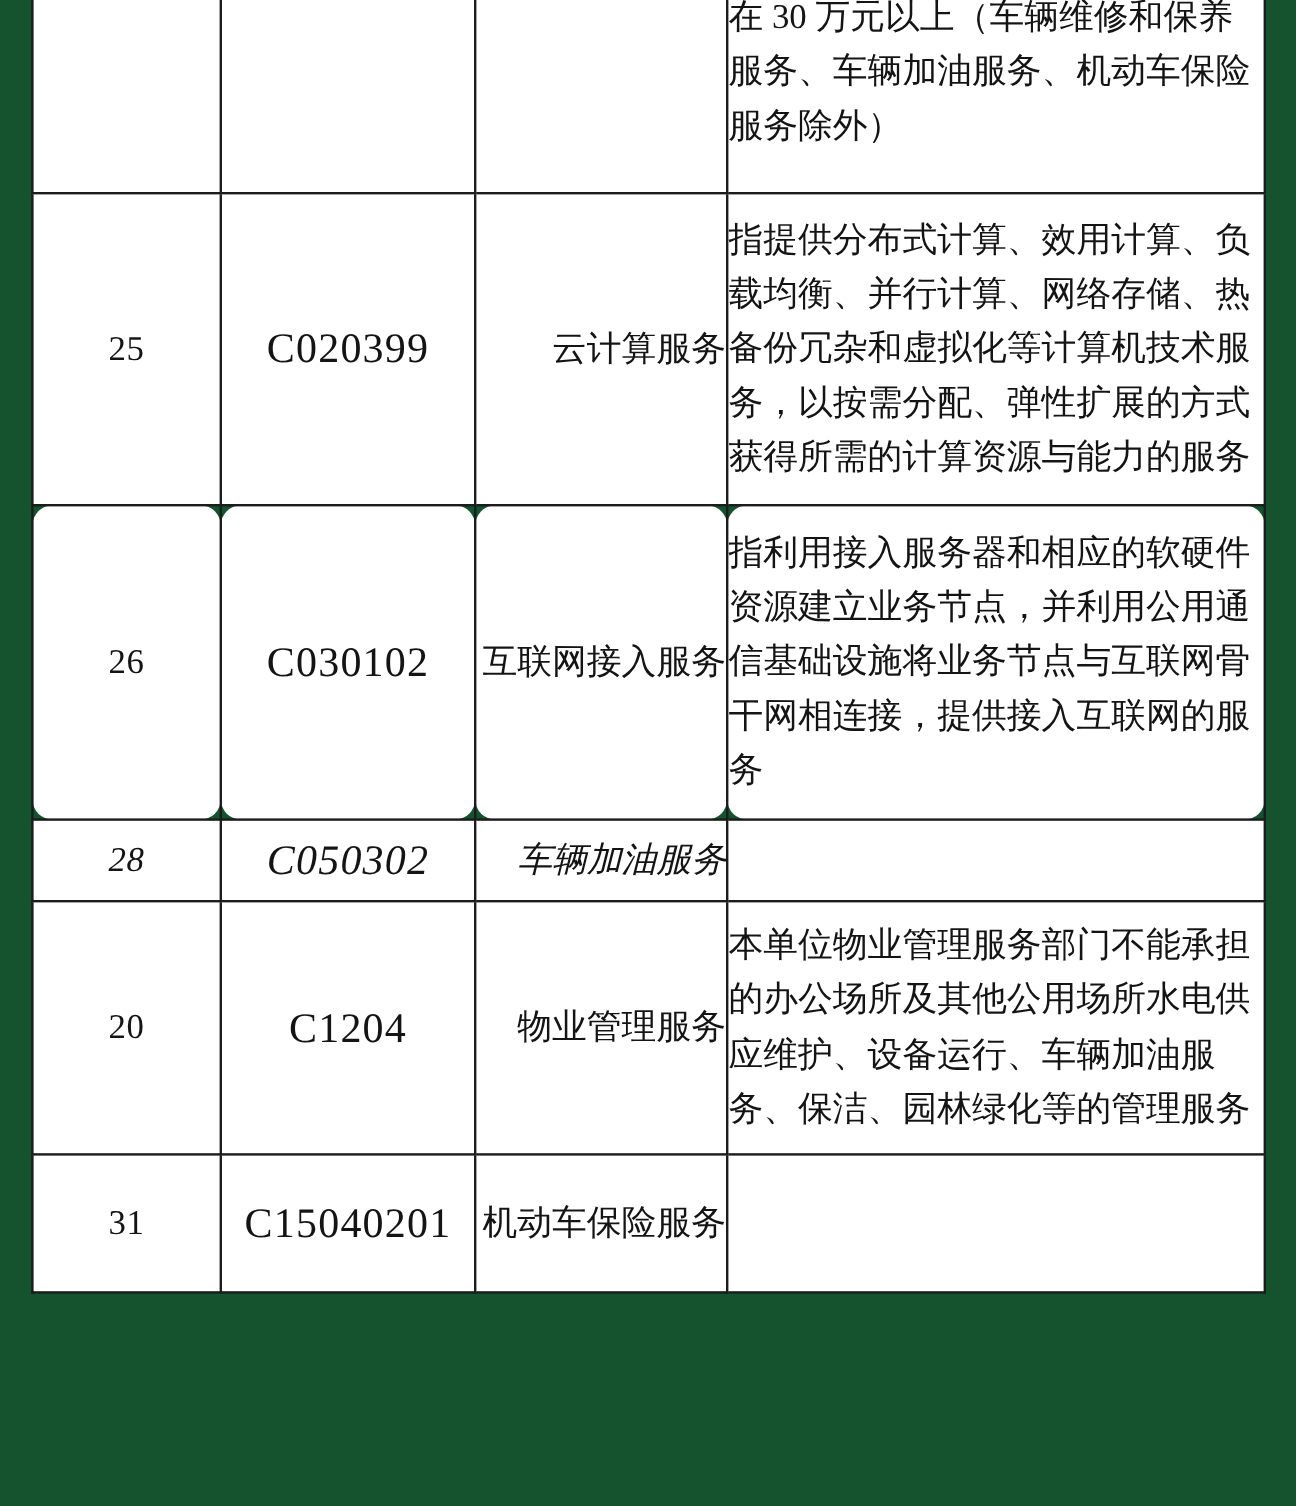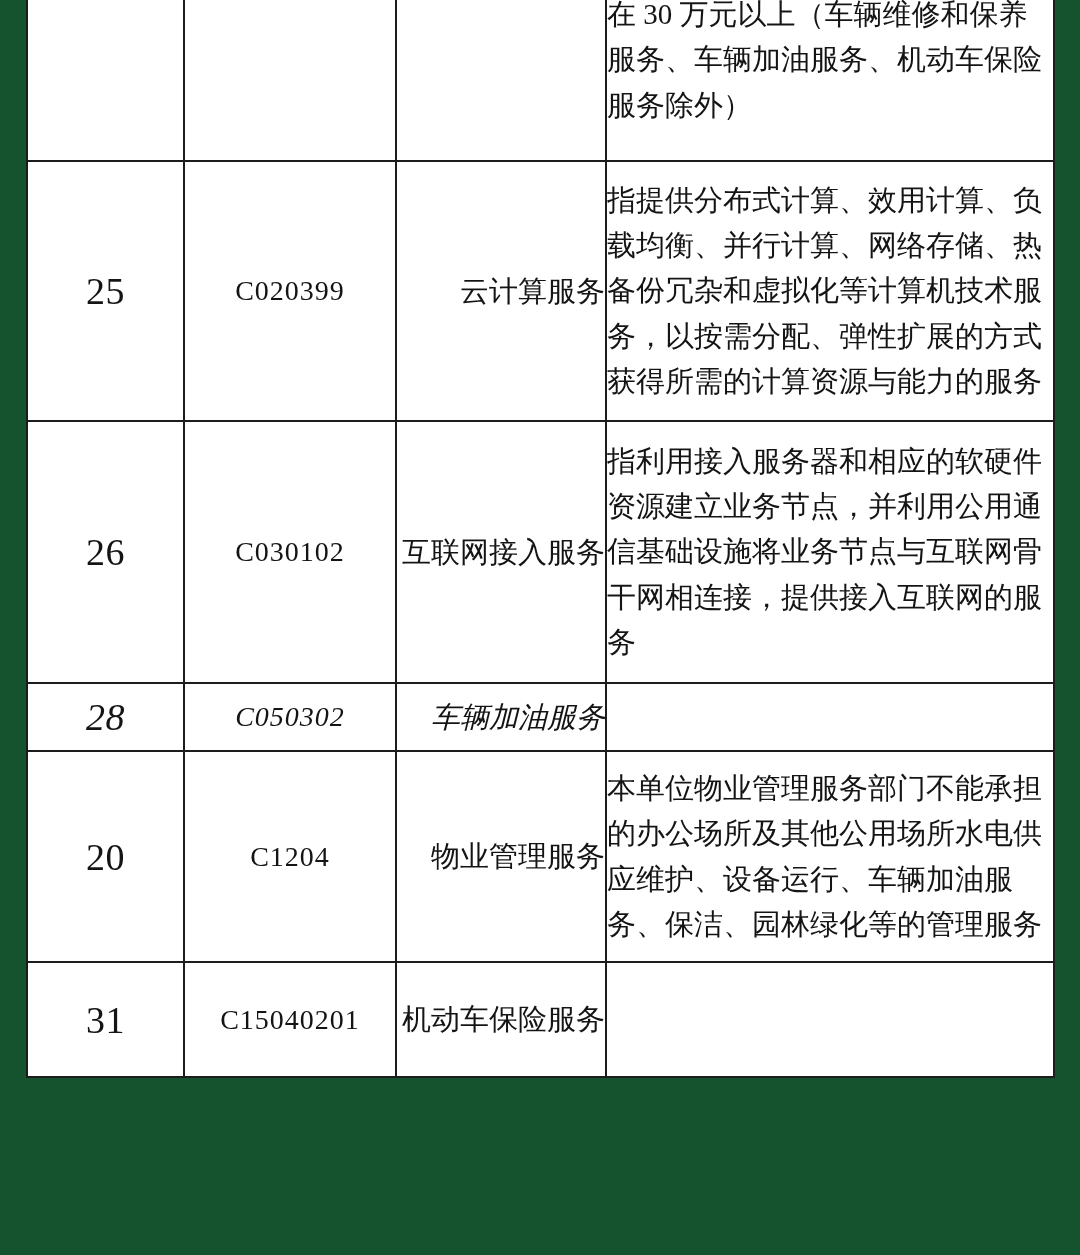--- a/index.html
+++ b/index.html
@@ -40,25 +40,25 @@
     border: 2px solid #1c1c1c;
     vertical-align: middle;
     padding: 0;
     background: #ffffff;
   }
 
   .cell-idx,
   .cell-code {
     text-align: center;
     font-family: "Liberation Serif", "DejaVu Serif", serif;
-    font-size: 38px;
+    font-size: 29px;
     letter-spacing: 0.5px;
     color: #141414;
   }
-  .cell-code { font-size: 28px; letter-spacing: 1px; }
+  .cell-code { font-size: 35px; letter-spacing: 1px; }
 
   .cell-name {
     text-align: right;
     font-size: 29px;
     line-height: 1.52;
     padding: 6px 10px;
     color: #141414;
   }
 
   .cell-desc {
@@ -67,21 +67,21 @@
     line-height: 1.56;
     padding: 8px 4px 8px 10px;
     color: #141414;
     word-break: break-all;
   }
   .cell-desc.empty { padding: 0; }
 
   
   tr.row-cont td { height: 200px; vertical-align: top; }
   tr.row-25 td   { height: 258px; }
-  tr.row-26 td   { height: 260px; }
+  tr.row-26 td   { height: 260px; border-radius: 17px; }
   tr.row-27 td   { height: 110px; }
   tr.row-28 td   { height: 66px; font-style: italic; }
   tr.row-29 td   { height: 66px; }
   tr.row-30 td   { height: 209px; }
   tr.row-31 td   { height: 113px; }
 
   tr.row-cont .cell-desc { padding-top: 46px; }
 </style>
 </head>
 <body>

